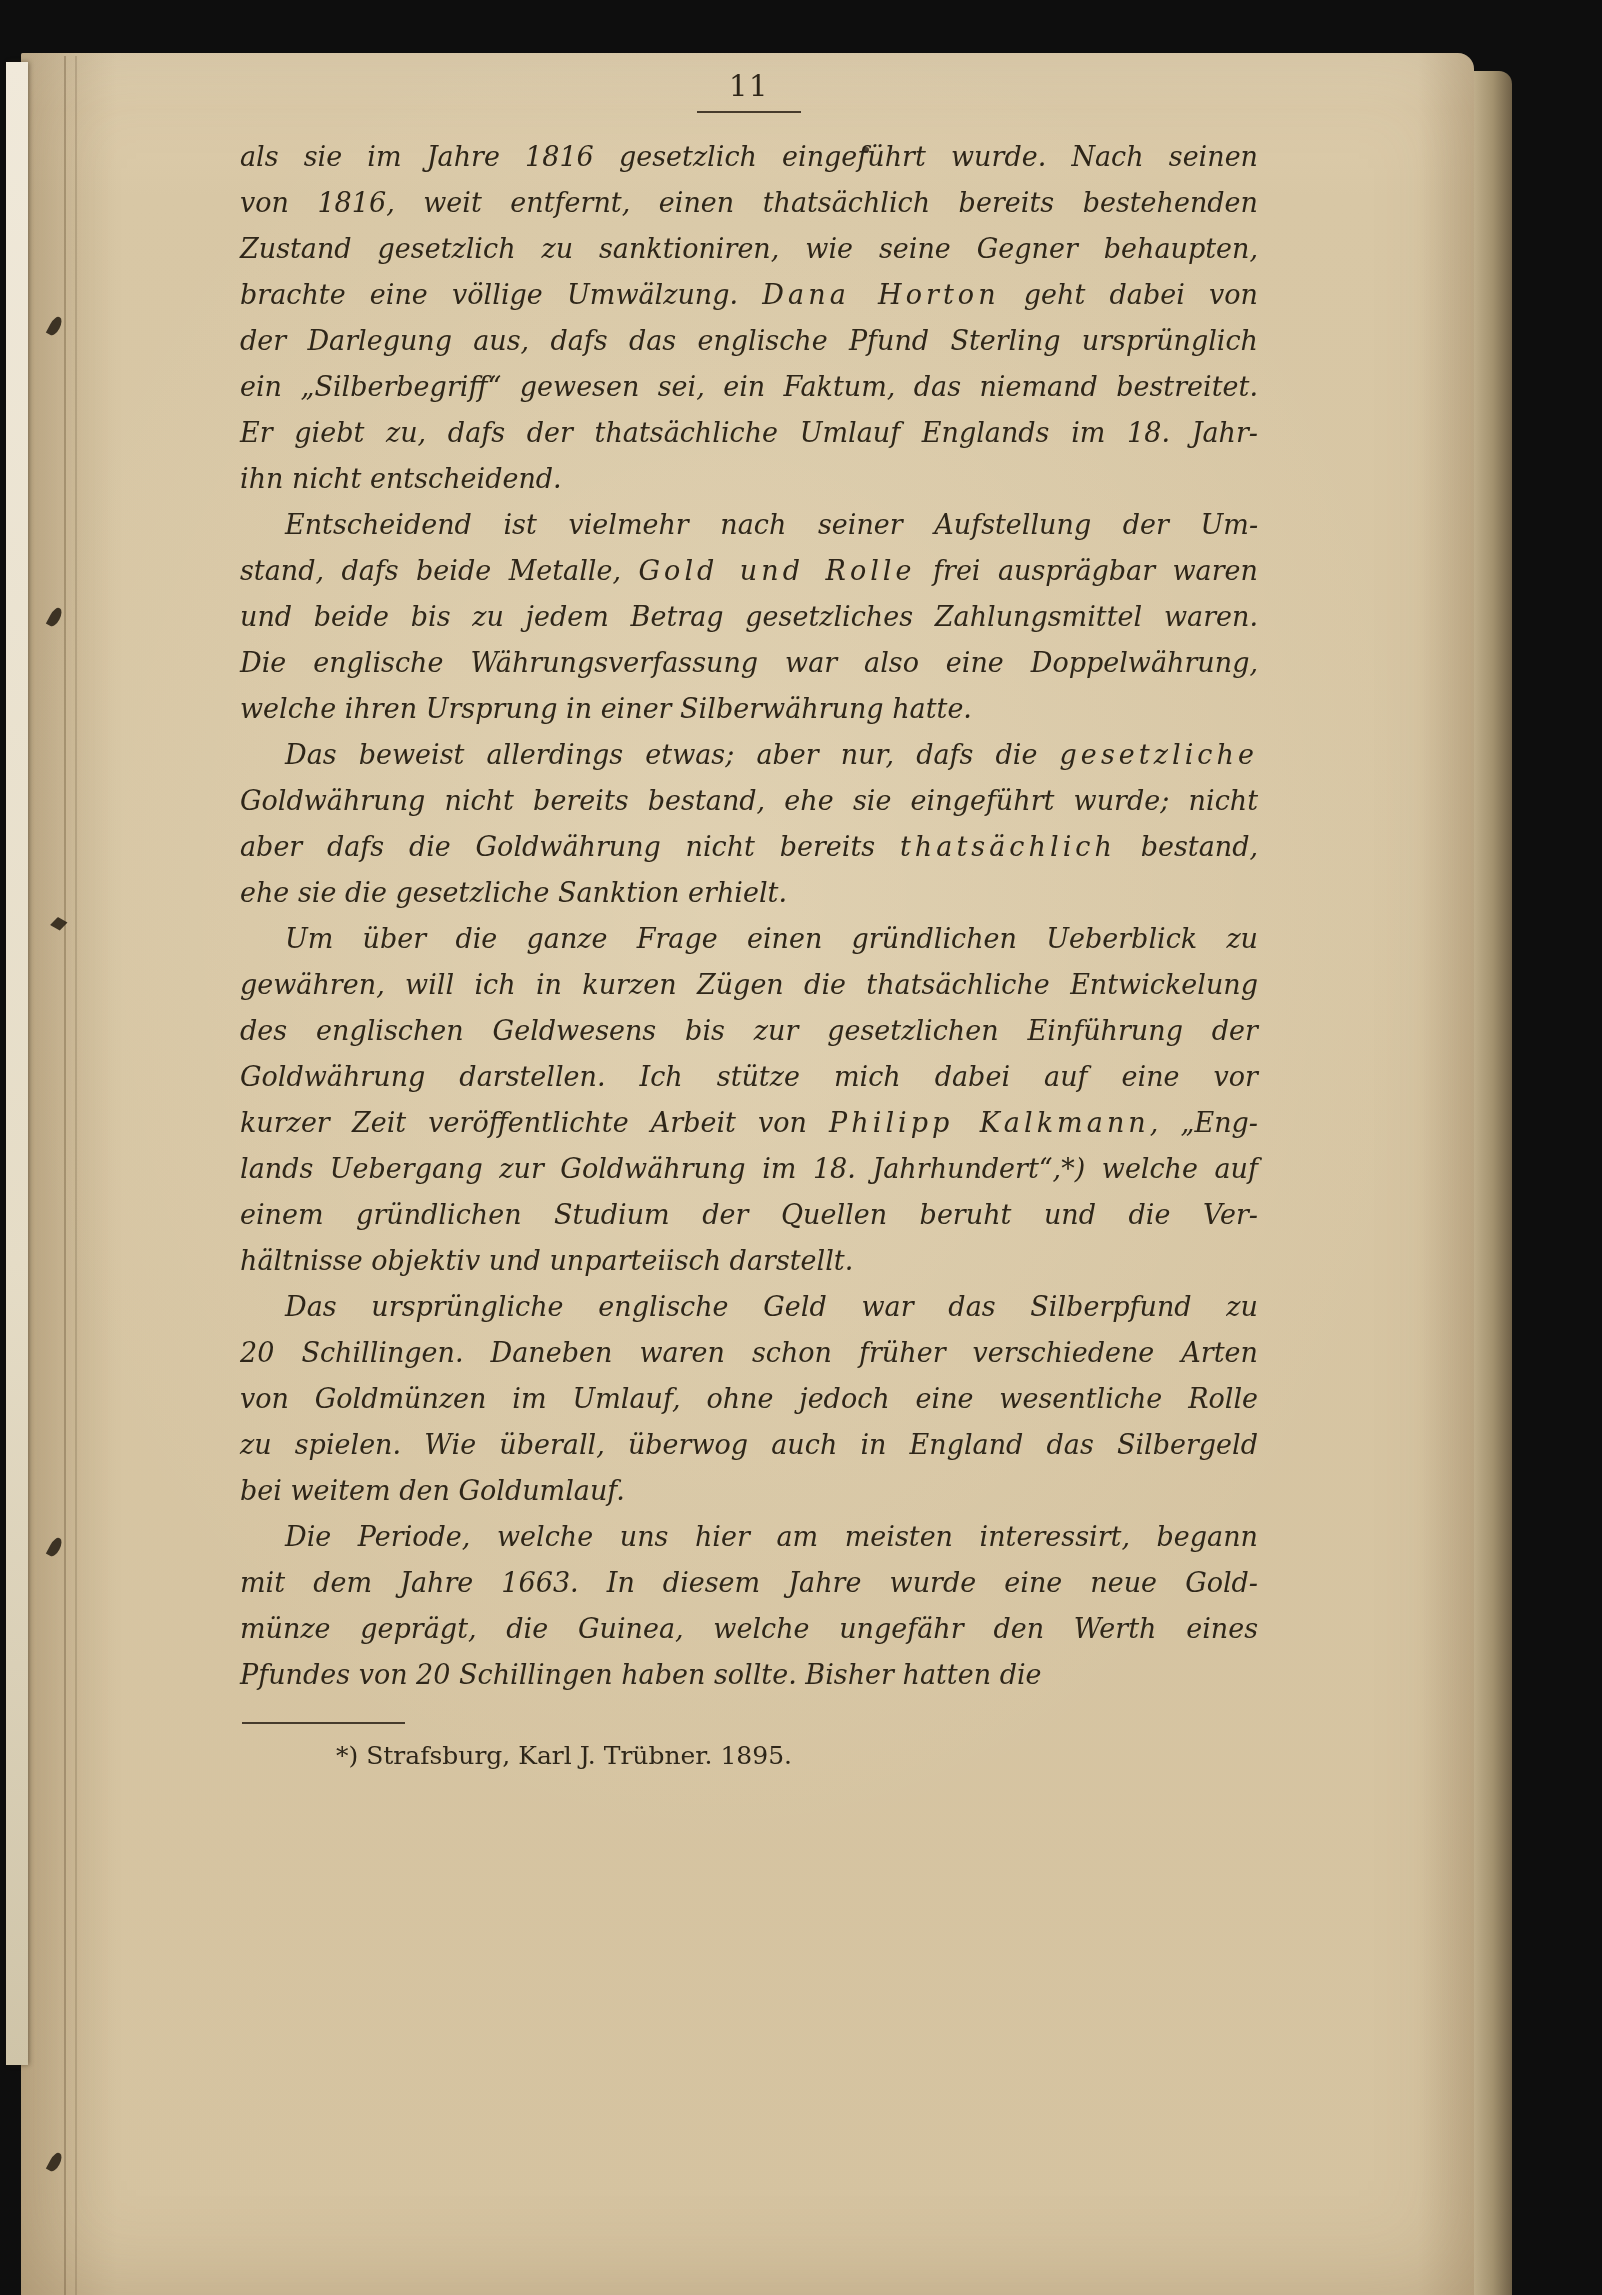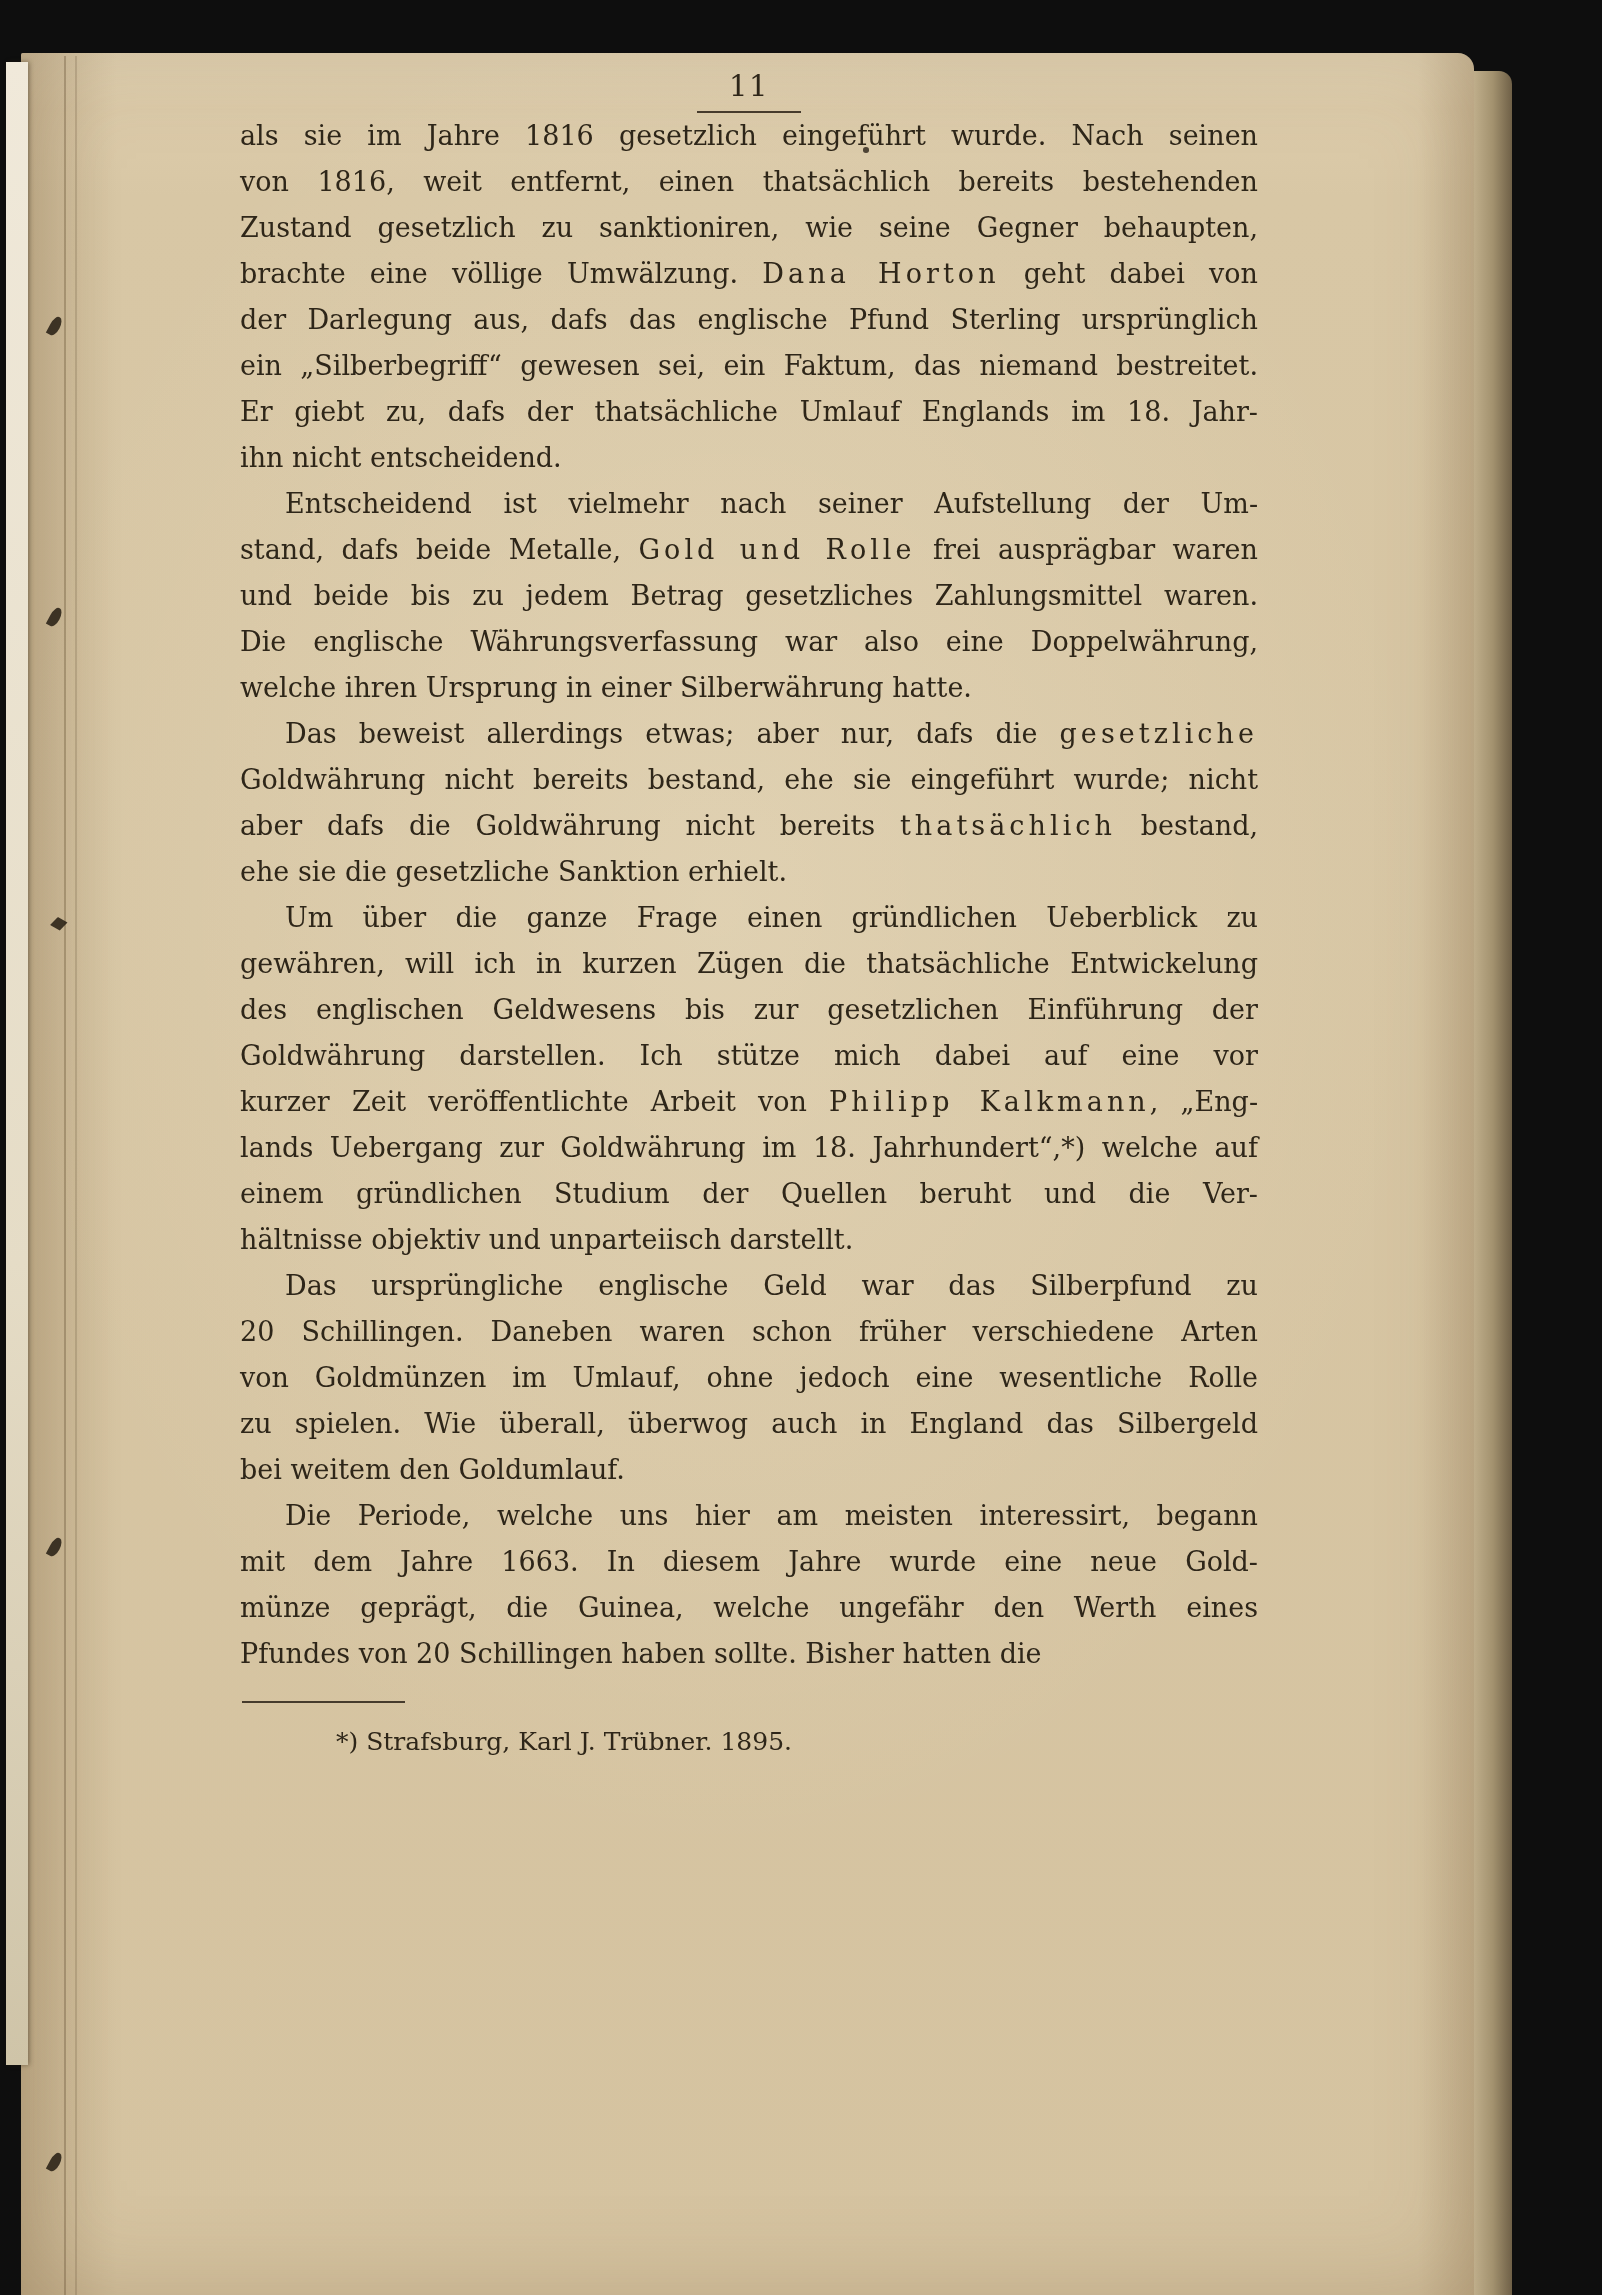--- a/index.html
+++ b/index.html
@@ -47,28 +47,28 @@
   .speck { position:absolute; width:5.6px; height:5.6px; border-radius:50%; background:#2a2218; opacity:.8; }
 
   .content { position:absolute; left:240px; top:69px; width:1018px; color: var(--ink, #2e2619); }
 
   .pagenum-row { text-align:center; }
   .pagenum {
     display:inline-block; font-size:29px; letter-spacing:1.6px;
     padding: 0 32px 8px; border-bottom: 2.4px solid var(--rule, #463b2c);
   }
 
-  .textblock { font-size:27px; line-height:46px; }
+  .textblock { margin-top:21px; font-size:27px; line-height:46px;font-style:italic; }
   .line { text-align: justify; }
   .line.just { text-align-last: justify; }
   .line.indent { text-indent: 45px; }
   .sperr { letter-spacing: 0.15em; }
 
   .fn-rule { margin-top:24px; margin-left:2.4px; width:163px; border-top:2.4px solid var(--rule, #463b2c); }
-  .fn-text { margin-top:23px; font-size:25px; line-height:32px; text-indent:96px; }
+  .fn-text { margin-top:16px; font-size:25px; line-height:32px; text-indent:96px; }
 </style>
 </head>
 <body>
 
 <div class="canvas" id="canvas">
   <div class="under-pages"></div>
   <div class="page"></div>
   <div class="spine-strip"></div>
   <div class="crease c1"></div>
   <div class="crease c2"></div>

